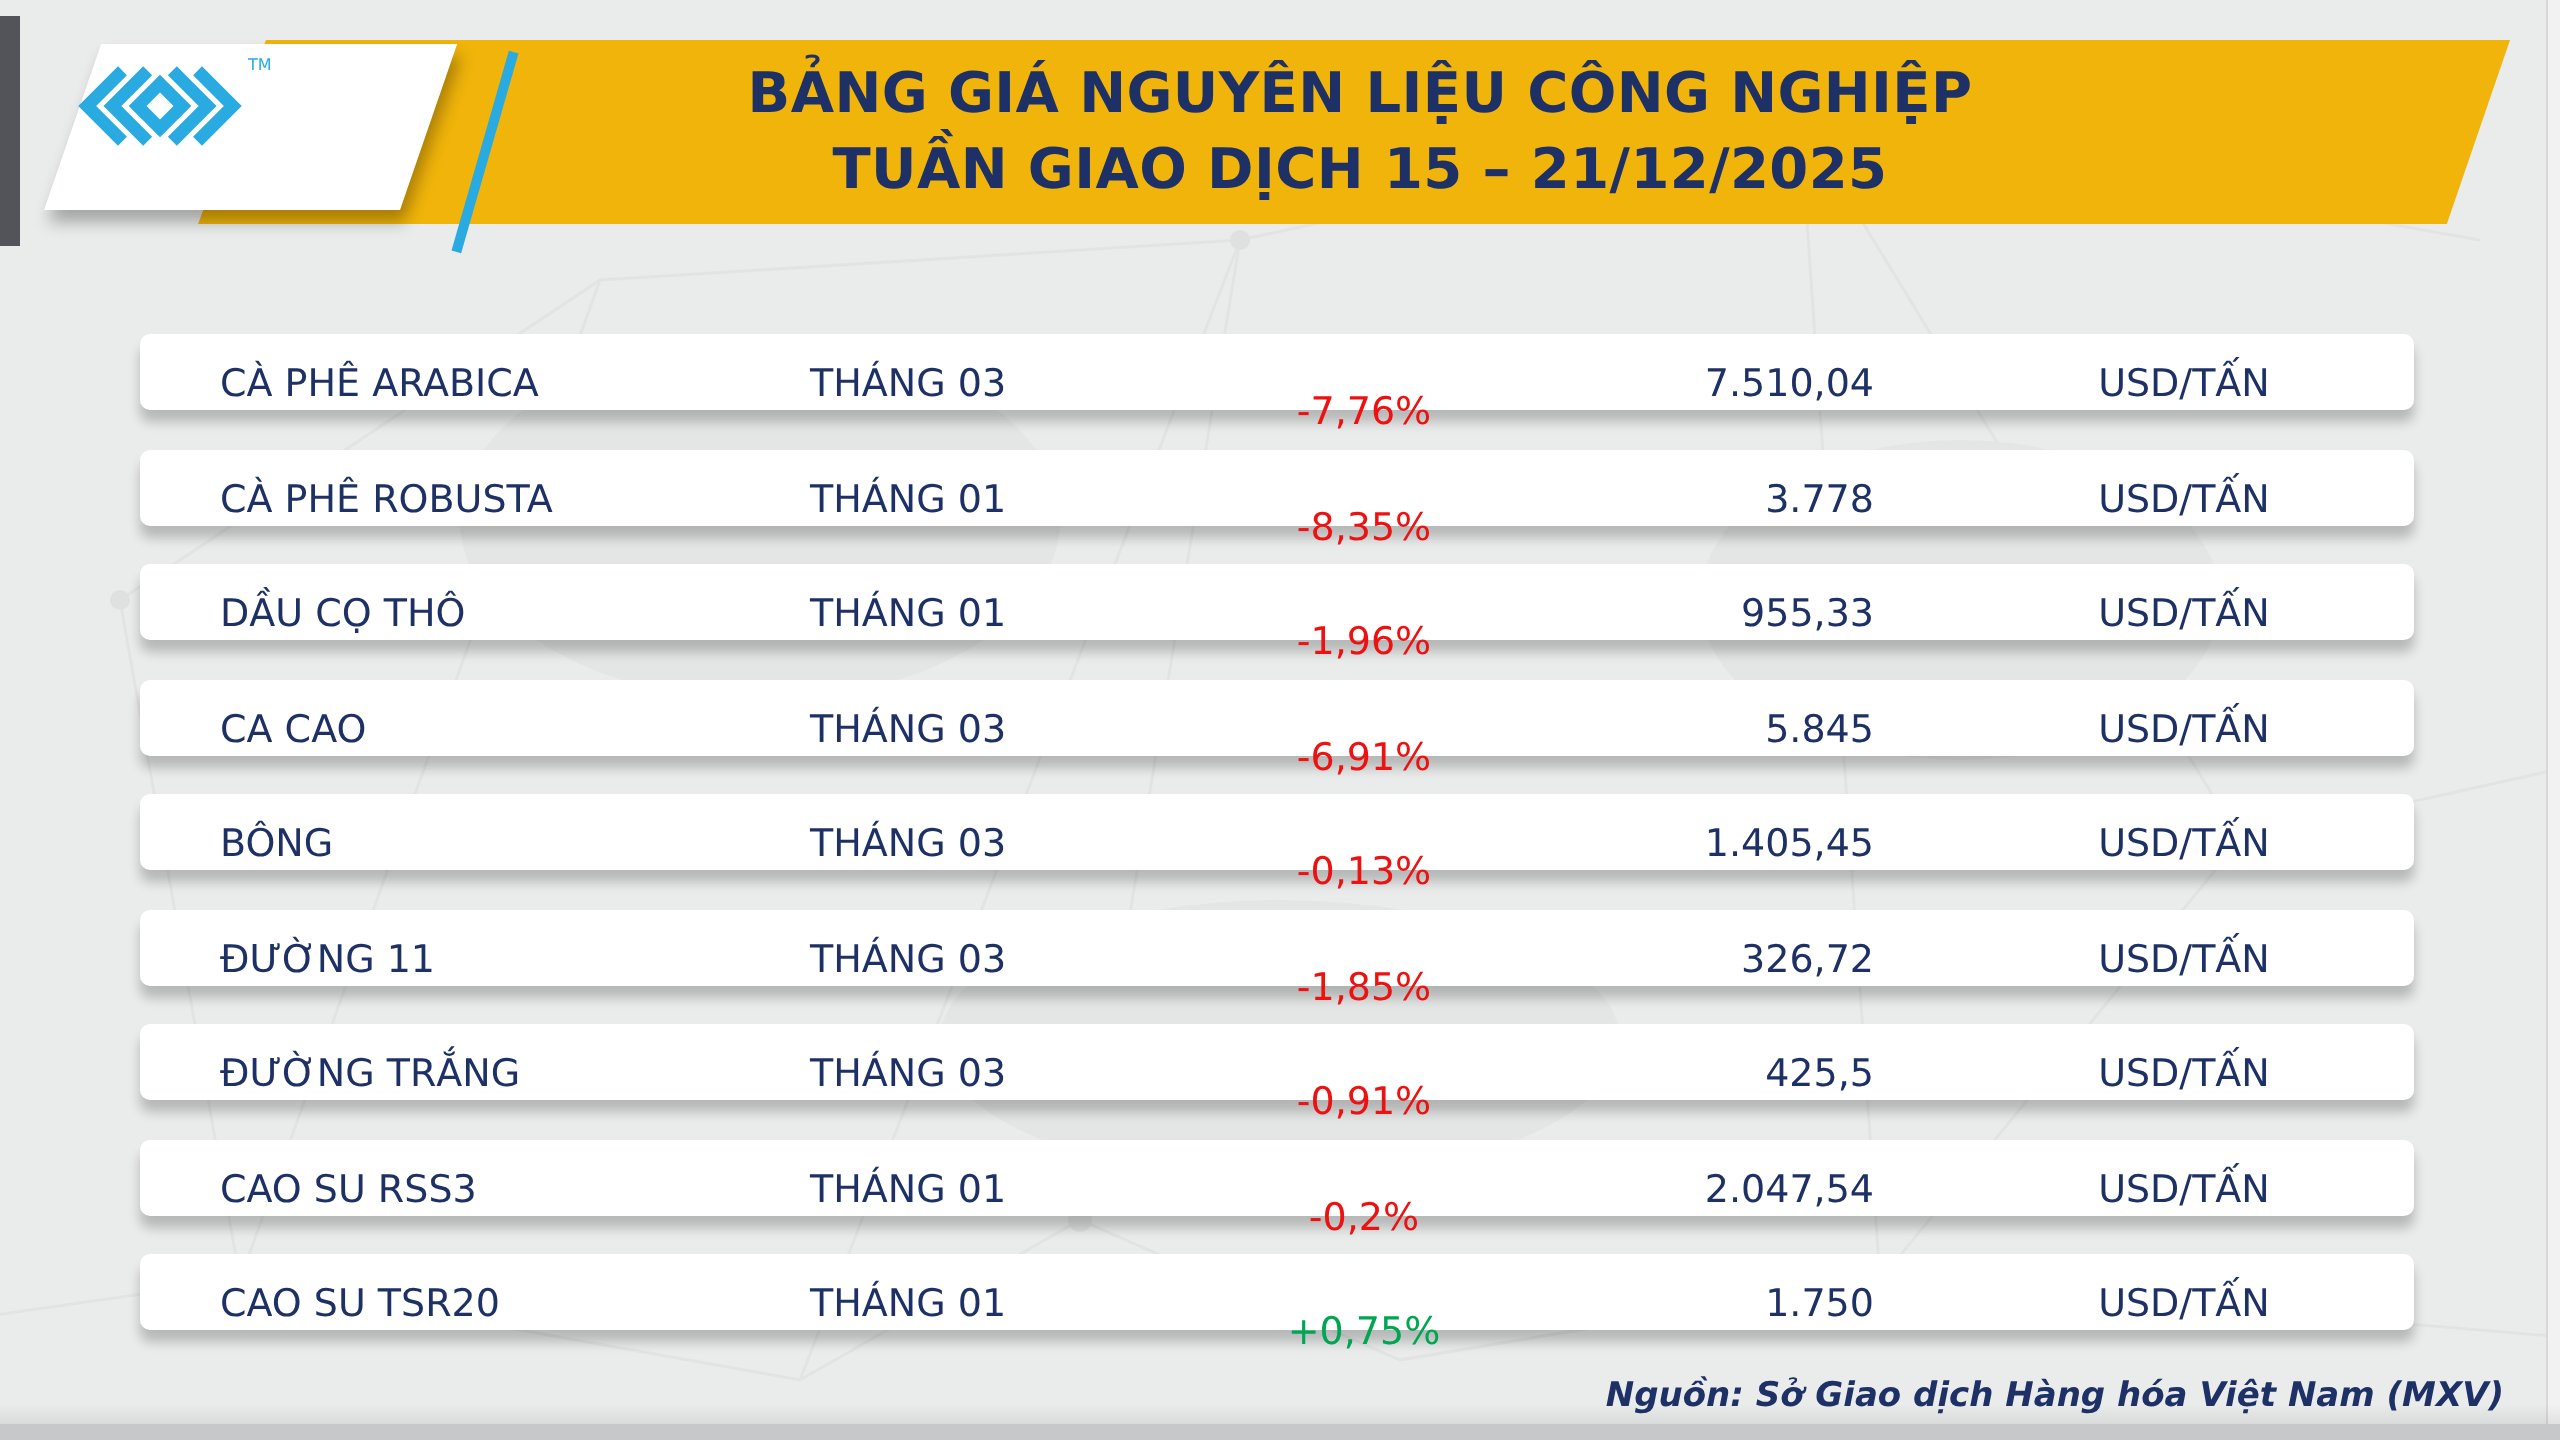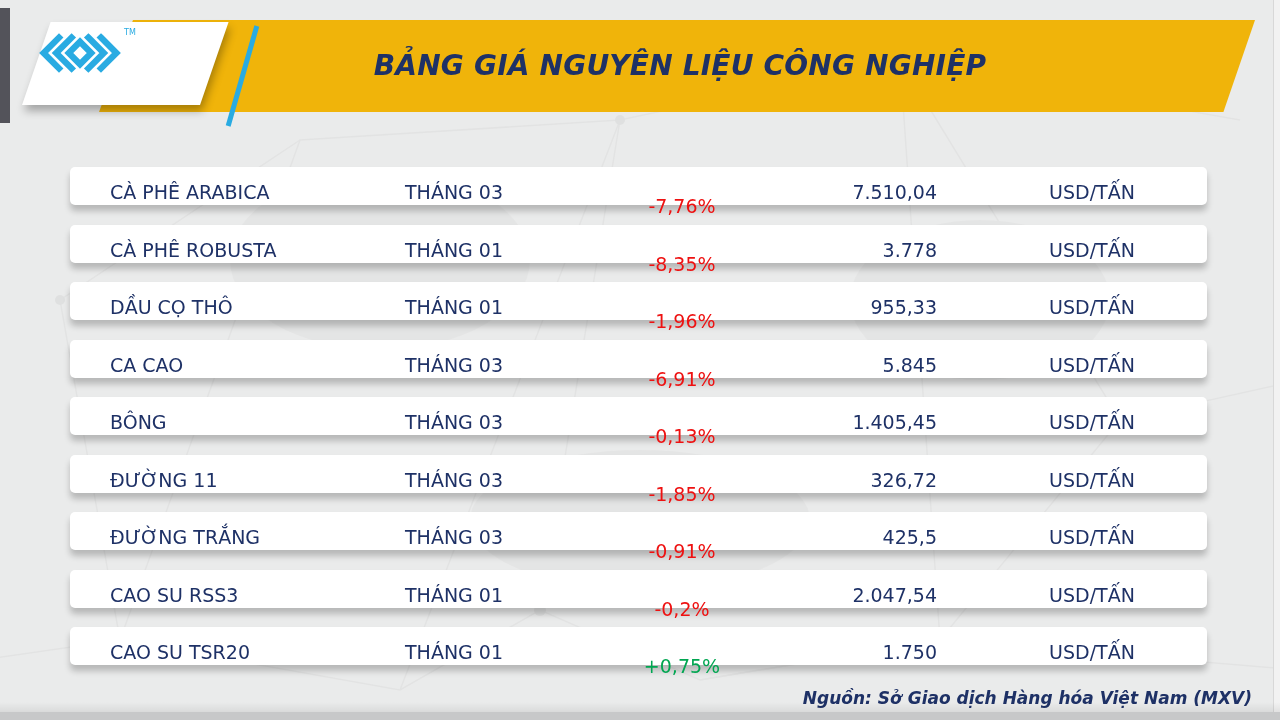--- a/index.html
+++ b/index.html
@@ -20,21 +20,21 @@
   .page-edge-right{position:absolute;top:0;bottom:8px;right:0;width:6px;background:#f2f2f2;border-left:1px solid #d8d8d8;}
 
   
   .left-fold{position:absolute;left:0;top:8px;width:10px;height:115px;background:#53535a;}
   .banner{
     position:absolute;left:85px;top:20px;width:1170px;height:92px;
     background:var(--banner_yellow,#F0B40A);
     clip-path:polygon(48px 0,100% 0,97.3% 100%,1.2% 100%);
     filter:drop-shadow(0 5px 5px rgba(0,0,0,.28));
     display:flex;flex-direction:column;justify-content:center;align-items:center;
-    padding-left:20px;box-sizing:border-box;font-style:italic;
+    padding-left:20px;box-sizing:border-box;
   }
   .banner-title{
     color:var(--navy,#1E3166);font-weight:700;font-size:28px;line-height:38px;
     text-align:center;letter-spacing:.2px;
   }
   .logo-plate{
     position:absolute;left:22px;top:22px;width:178px;height:83px;
     background:#ffffff;transform:skewX(-19deg);transform-origin:bottom left;
     box-shadow:4px 6px 8px rgba(0,0,0,.3);z-index:3;
   }
@@ -98,20 +98,21 @@
     <ellipse cx="380" cy="260" rx="150" ry="90"></ellipse>
     <ellipse cx="980" cy="300" rx="130" ry="80"></ellipse>
     <ellipse cx="640" cy="520" rx="170" ry="70"></ellipse>
   </g>
 </svg>
 
 <div class="left-fold"></div>
 
 <div class="banner">
   <div class="banner-title">BẢNG GIÁ NGUYÊN LIỆU CÔNG NGHIỆP</div>
+  <div class="banner-title">TUẦN GIAO DỊCH 15 – 21/12/2025</div>
 </div>
 
 <div class="logo-plate"></div>
 <div class="cyan-slash"></div>
 
 <div class="logo-inner">
   <svg class="logo-mark" width="84" height="46" viewBox="0 0 120 60">
     <g stroke="#29ABE2" stroke-width="9" fill="none" stroke-linecap="square">
       <path d="M30 8 L8 30 L30 52"></path>
       <path d="M48 8 L26 30 L48 52"></path>

